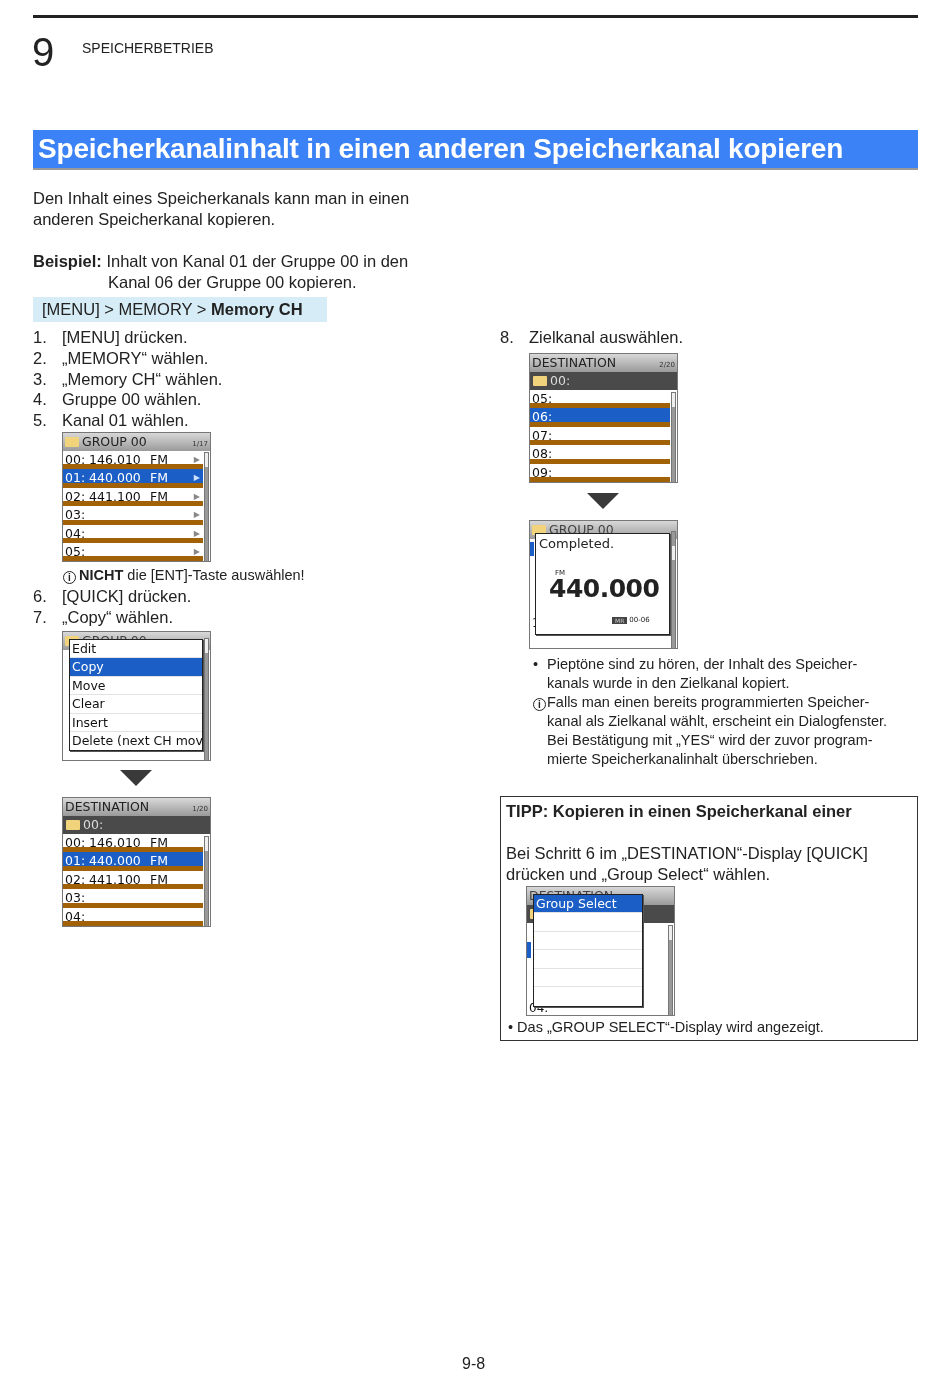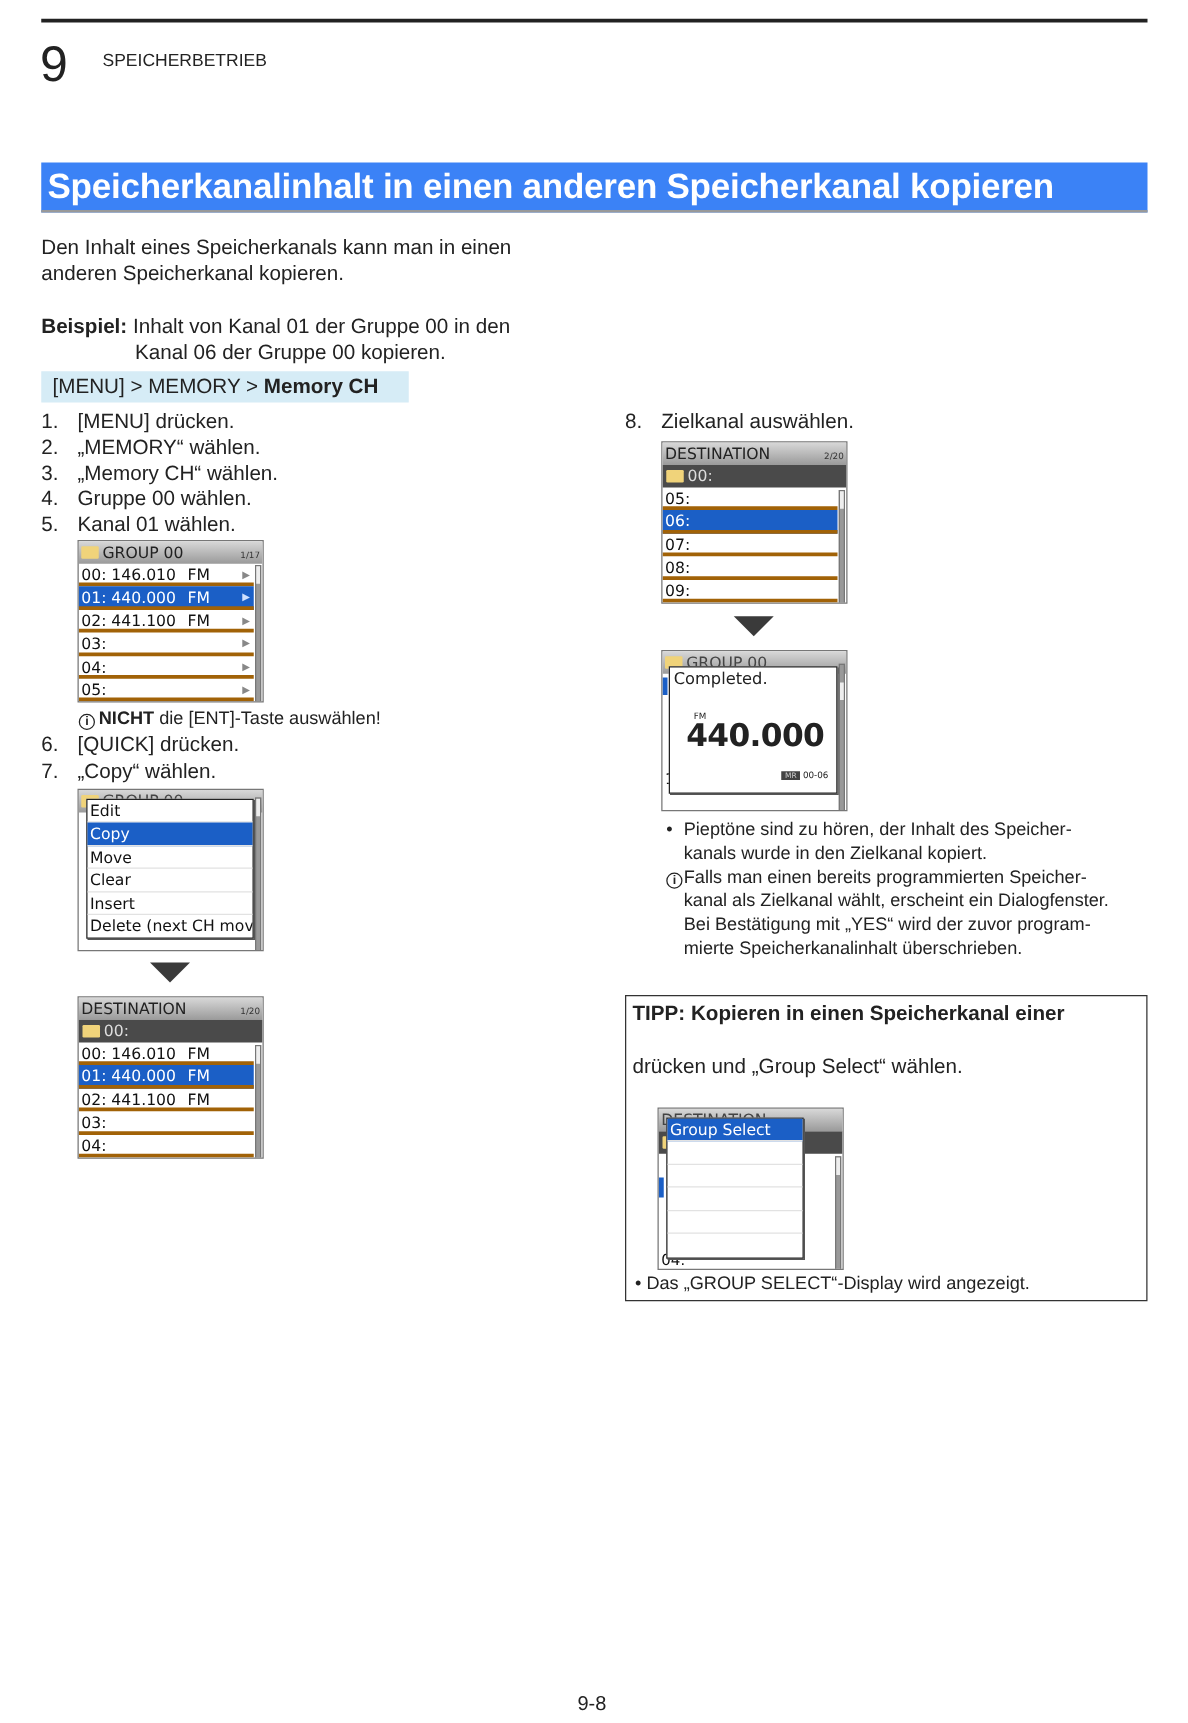--- a/index.html
+++ b/index.html
@@ -20,21 +20,21 @@
   .steps { position: absolute; left: 33px; font-size: 16.5px; line-height: 20.8px; list-style: none; }
   .steps li { display: flex; }
   .steps .num { width: 29px; }
 
   
   .screen { position: absolute; width: 149px; background: #fff; border: 1px solid #777; font-family: "DejaVu Sans", sans-serif; overflow: hidden; }
   .scr-head { height: 18px; background: linear-gradient(#d8d8d8, #9a9a9a); position: relative; font-size: 12.5px; line-height: 18px; padding-left: 2px; color: #222; }
   .scr-head .pg { position: absolute; right: 2px; top: 2px; font-size: 7px; color: #333; }
   .scr-sub { height: 18px; background: #4a4a4a; color: #ddd; font-size: 12.5px; line-height: 18px; padding-left: 3px; }
   .folder { display: inline-block; width: 14px; height: 10px; background: #f0d37a; border-radius: 1px; margin-right: 3px; vertical-align: -1px; }
-  .row { height: 18.4px; font-size: 12.5px; line-height: 18px; padding-left: 2px; border-bottom: 3px solid #a16207; position: relative; white-space: nowrap; color: #111; margin-right: 7px; }
+  .row { height: 18.4px; font-size: 12.5px; line-height: 18px; padding-left: 2px; border-bottom: 5px solid #a16207; position: relative; white-space: nowrap; color: #111; margin-right: 7px; }
   .row.sel { background: #1b5fc6; color: #fff; }
   .row .mode { position: absolute; left: 87px; }
   .row .arr { position: absolute; right: 3px; top: 0; font-size: 8px; color: #888; }
   .row.sel .arr { color: #cfe0ff; }
   .scrollbar { position: absolute; right: 1px; width: 5px; background: #999; border: 1px solid #777; }
   .scrollbar .thumb { position: absolute; left: 0; top: 0; width: 3px; height: 14px; background: #eee; }
 
   .popup { position: absolute; background: #fff; border: 1px solid #222; box-shadow: 1px 1px 0 #555; font-family: "DejaVu Sans", sans-serif; }
   .popup .pitem { height: 18.4px; font-size: 12.5px; line-height: 18px; padding-left: 2px; border-bottom: 1px solid #e2e2e2; color: #111; white-space: nowrap; overflow: hidden; }
   .popup .pitem.sel { background: #1b5fc6; color: #fff; }
@@ -182,21 +182,21 @@
   <div class="scr-head" style="color:#444;"><span class="folder"></span><span>GROUP 00</span></div>
   <div style="position:absolute; left:0; top:21px; width:4px; height:14px; background:#1b5fc6;"></div>
   <div class="scrollbar" style="top:10px; height:118px;">
       <div class="thumb" style="top:14px;"></div>
     </div>
   <div style="position:absolute; left:2px; bottom:18px; font-size:12px; color:#111;">11:</div>
   <div class="popup" style="left:5px; top:12px; width:135px; height:102px;">
     <div style="position:absolute; left:3px; top:2px; font-size:13px;">Completed.</div>
     <div style="position:absolute; left:19px; top:35px; font-size:7px;">FM</div>
     <div style="position:absolute; left:13px; top:40px; font-size:25px; font-weight:bold; font-family:'DejaVu Sans', sans-serif; letter-spacing:-0.5px;">440.000</div>
-    <div style="position:absolute; left:89px; top:82px; font-size:7px; display:flex; align-items:center;">
+    <div style="position:absolute; left:76px; top:82px; font-size:7px; display:flex; align-items:center;">
       <span style="background:#444; color:#ccc; padding:0 3px; margin-right:2px; font-size:6px;">MR</span>
         <span>00-06</span>
     </div>
   </div>
 </div>
 
 <div class="note" style="left:533px; top:655px; width:390px;">
   <div style="display:flex;">
       <span style="width:14px;">•</span>
       <span><span>Pieptöne sind zu hören, der Inhalt des Speicher-</span><br><span>kanals wurde in den Zielkanal kopiert.</span></span>
@@ -205,20 +205,21 @@
       <span style="width:14px;"><span class="info-icon" style="margin-right:0;">i</span></span>
       <span><span>Falls man einen bereits programmierten Speicher-</span><br><span>kanal als Zielkanal wählt, erscheint ein Dialogfenster.</span><br><span>Bei Bestätigung mit „YES“ wird der zuvor program-</span><br><span>mierte Speicherkanalinhalt überschrieben.</span></span>
     </div>
 </div>
 
 <div class="tip-box">
   <div class="tip-title">
     <div>TIPP: Kopieren in einen Speicherkanal einer</div>
   </div>
   <div class="tip-text">
+    <div>Bei Schritt 6 im „DESTINATION“-Display [QUICK]</div>
     <div>drücken und „Group Select“ wählen.</div>
   </div>
 
   <div class="screen" style="left:25px; top:89px; height:130px;">
     <div class="scr-head" style="color:#444;"><span>DESTINATION</span></div>
     <div class="scr-sub"><span class="folder"></span></div>
     <div style="position:absolute; left:0; top:55px; width:4px; height:16px; background:#1b5fc6;"></div>
     <div style="position:absolute; left:2px; bottom:0; font-size:12px; color:#111;">04:</div>
     <div class="scrollbar" style="top:38px; height:91px;">
         <div class="thumb"></div>

